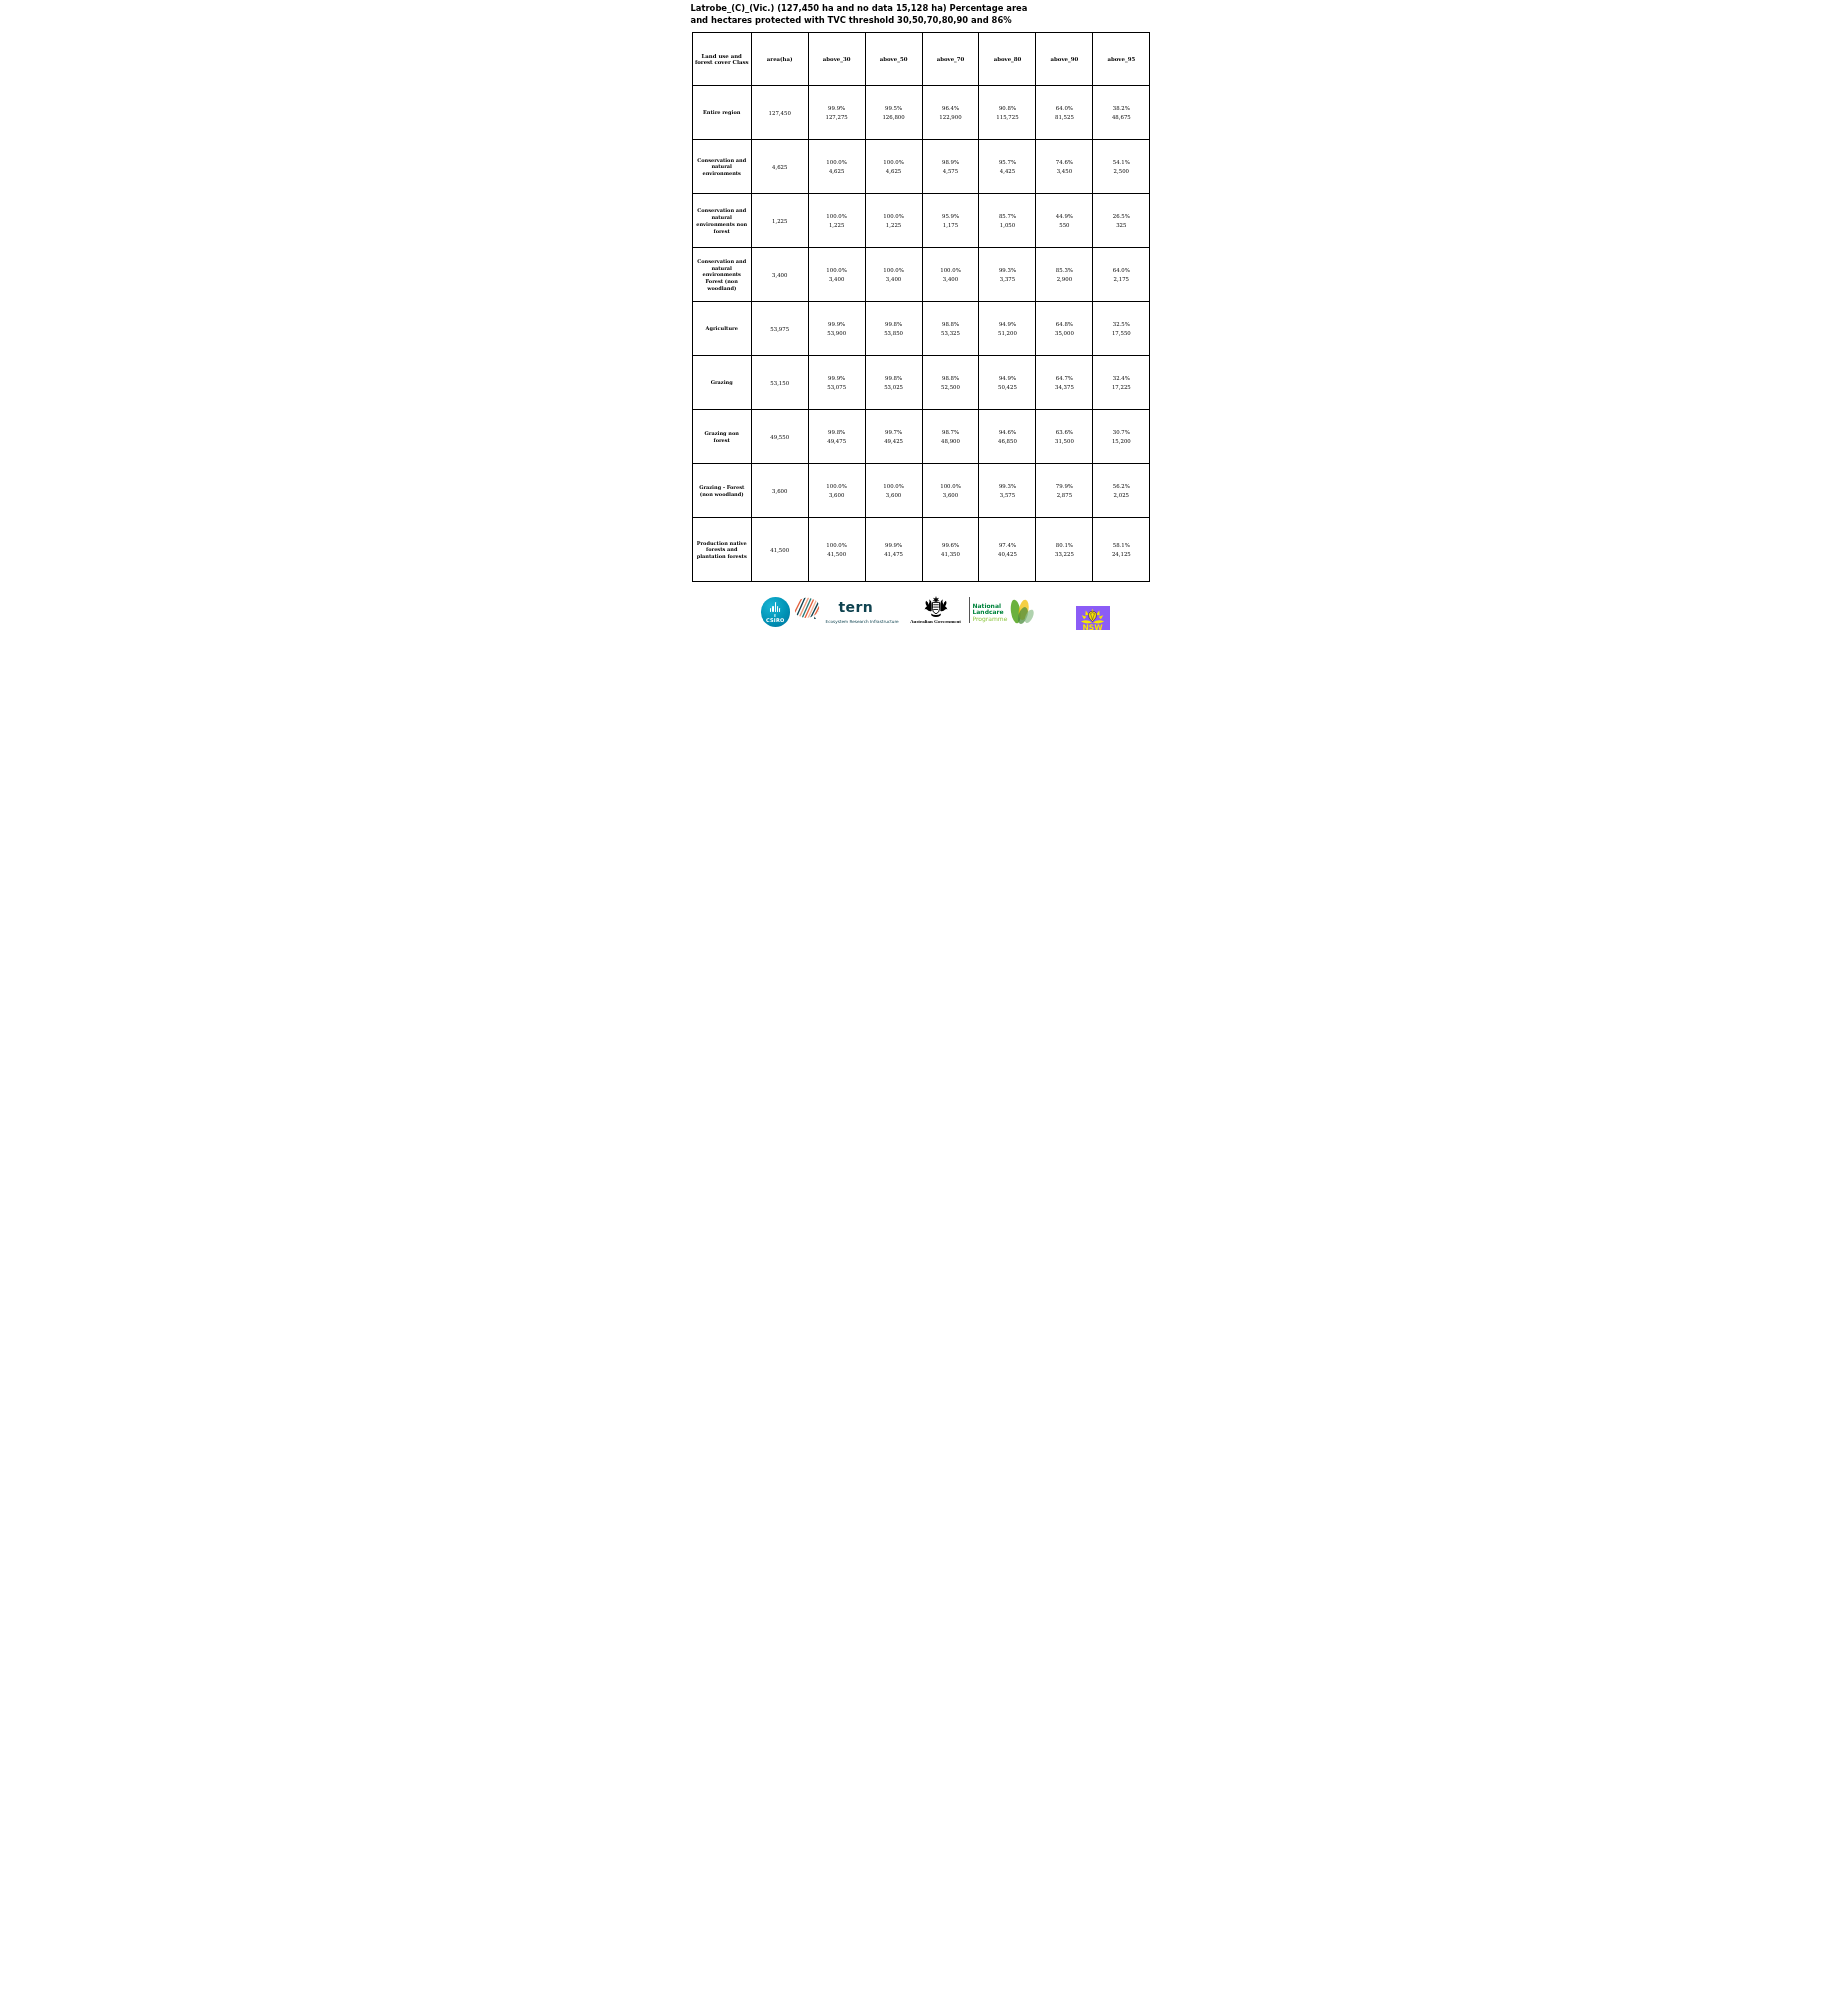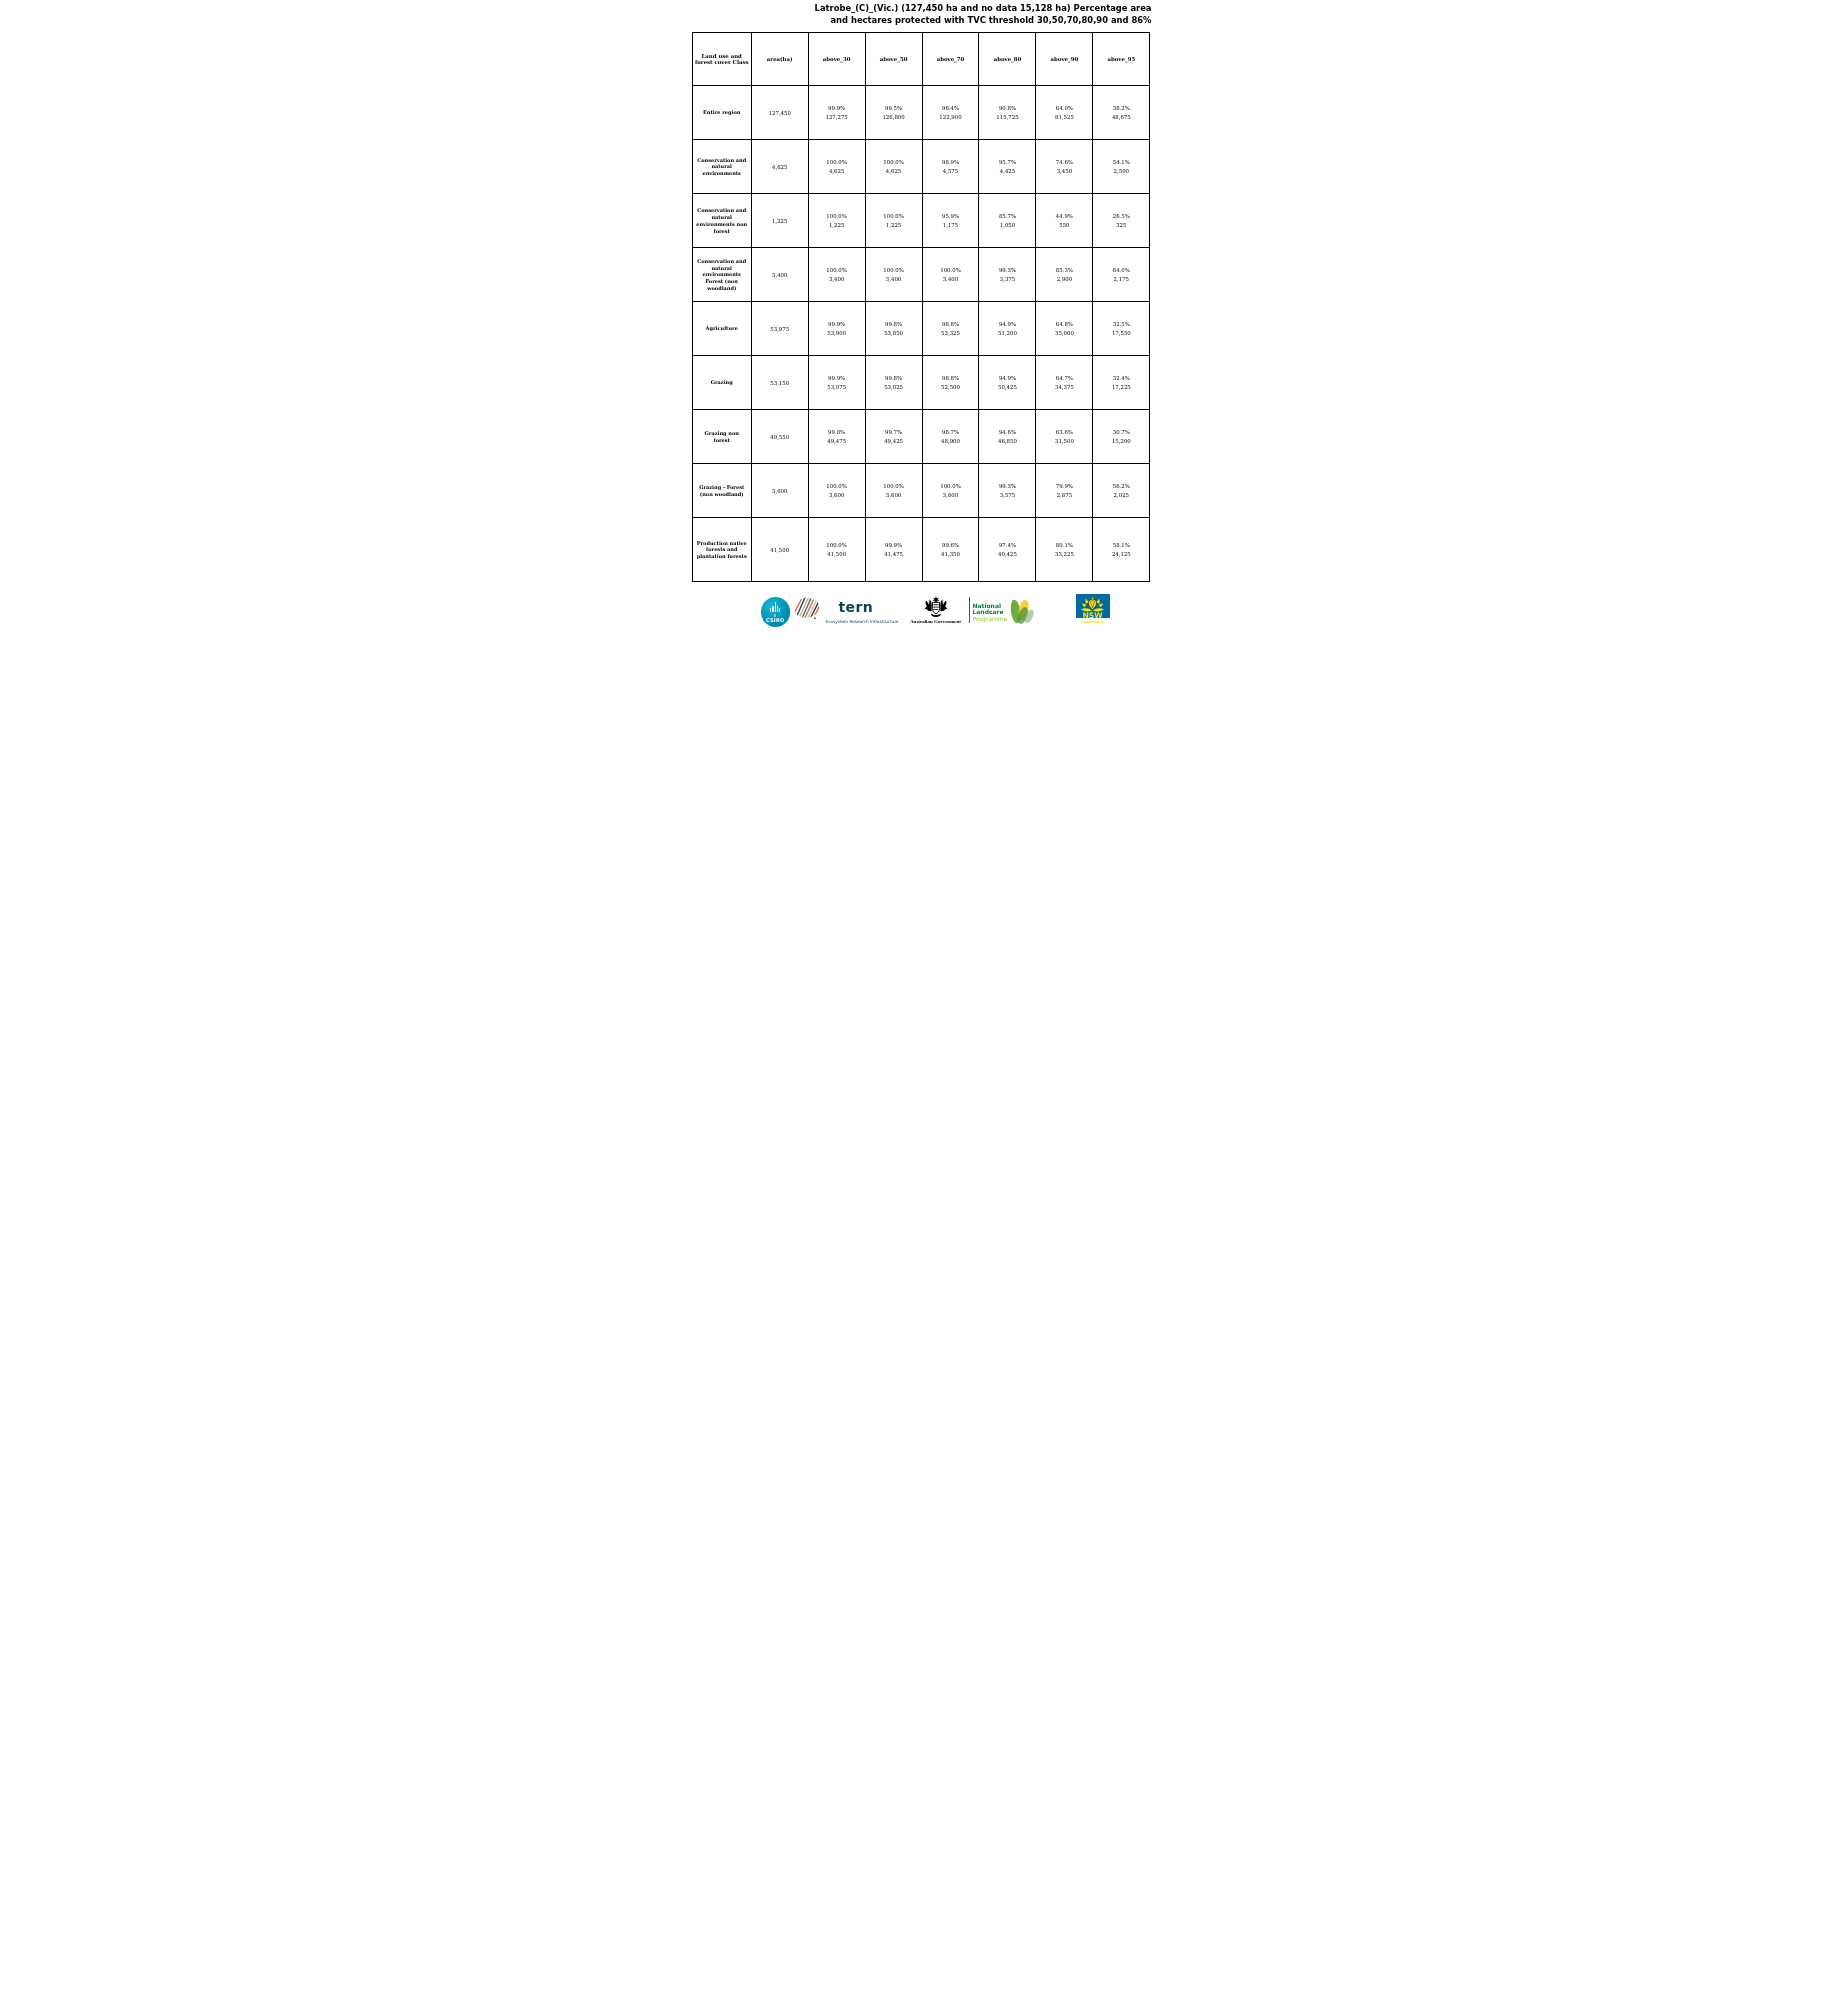--- a/index.html
+++ b/index.html
@@ -2,21 +2,21 @@
 <html style="font-size:6.4px"><head>
 <meta charset="utf-8">
 <style>
   html,body{margin:0;padding:0;background:#ffffff;}
   .page{
     width:461px;min-height:630px;margin:0 auto;position:relative;
     background:#ffffff;font-family:"DejaVu Serif", serif;color:#000;
   }
   
   .title{
-    padding-top:1.6px;text-align:right;
+    padding-top:1.6px;text-align:left;
     font-family:"DejaVu Sans", sans-serif;font-weight:700;
     font-size:8.4px;line-height:1.45;color:#000;
   }
   
   .table-wrap{margin:6.4px 1.2px 0 1.2px;}
   table.data-table{
     width:100%;border-collapse:collapse;table-layout:fixed;
     border-top:1.2px solid #000;border-bottom:1.2px solid #000;
     border-left:0.4px solid #000;border-right:0.4px solid #000;
   }
@@ -56,21 +56,21 @@
   .ausgov{left:215px;top:5.6px;width:60px;height:32px;text-align:center;}
   .ausgov .crest{display:block;margin:0 auto;}
   .ausgov .ag-text{margin-top:0.8px;font-family:"Liberation Serif", serif;font-weight:700;font-size:5px;white-space:nowrap;}
   .divider{position:absolute;left:278px;top:7.2px;width:0.4px;height:25.5px;background:#555;}
   
   .landcare{left:282px;top:12.8px;width:64px;height:24px;font-family:"DejaVu Sans", sans-serif;line-height:1.1;}
   .landcare .l1,.landcare .l2{font-weight:700;font-size:6px;color:#00843d;}
   .landcare .l3{font-weight:400;font-size:6px;color:#8dc63f;}
   .landcare-leaves{left:316px;top:8px;}
   
-  .nsw{left:385px;top:4px;width:34px;height:24px;background:#0369a1;}
+  .nsw{left:385px;top:16px;width:34px;height:24px;background:#8b5cf6;}
   .nsw svg{display:block;margin:1.6px auto 0;}
   .nsw .nsw-word{margin-top:-0.8px;text-align:center;font-family:"DejaVu Sans", sans-serif;font-weight:700;font-size:7.6px;color:#f6e400;line-height:1;}
   .nsw .gov-word{text-align:center;font-family:"DejaVu Sans", sans-serif;font-weight:700;font-size:2.6px;color:#f6e400;letter-spacing:0.2px;margin-top:0.8px;}
 </style>
 </head>
 <body>
 
 <div class="page">
 
   <div class="title">

